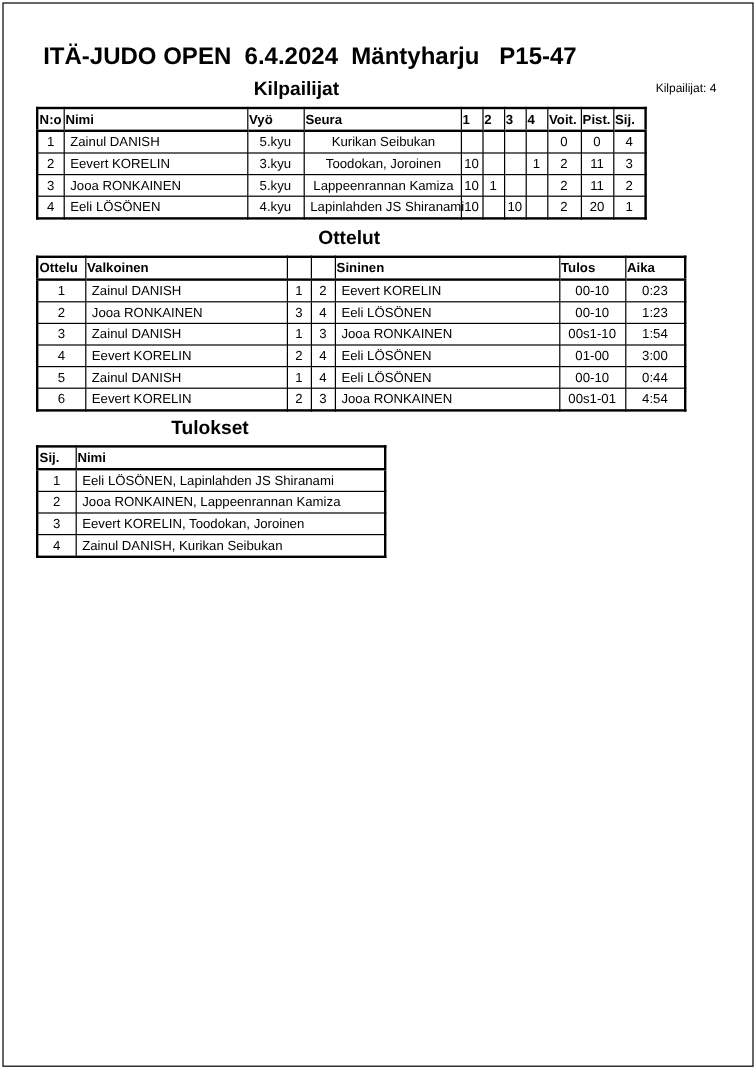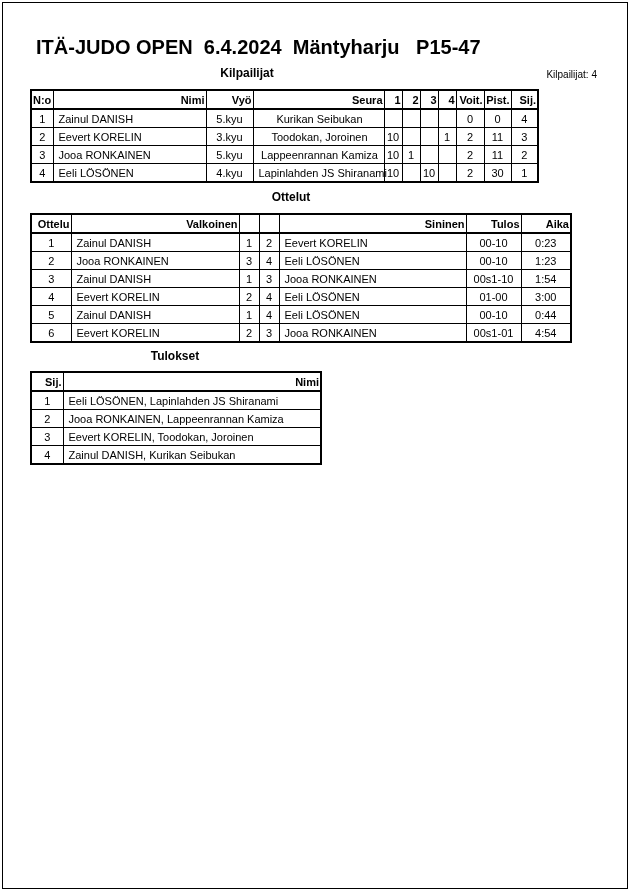--- a/index.html
+++ b/index.html
@@ -18,21 +18,21 @@
   }
   .title {
     position: absolute; top: 36px; left: 0; width: 630px;
     text-align: left;
     font-size: 20px; font-weight: bold;
     white-space: pre;
     margin-left: 36px;
   }
   .h1 {
     position: absolute;
-    font-size: 12px; font-weight: bold;
+    font-size: 16px; font-weight: bold;
     text-align: center;
   }
   .h-kilp { top: 66px; left: 0; width: 494px; }
   .h-ott  { top: 190px; left: 0; width: 556px; padding-left: 13px; }
   .h-tul  { top: 349px; left: 30px; width: 290px; }
   .count {
     position: absolute; top: 69px; right: 33px;
     font-size: 10px;
     margin-left: 12px;
   }
@@ -50,21 +50,21 @@
     border: 1px solid #000;
     height: 17px;
     font-size: 11px;
     padding: 0 3px;
     white-space: nowrap;
     overflow: hidden;
     vertical-align: middle;
   }
   th {
     font-weight: bold;
-    text-align: right;
+    text-align: left;
     border-bottom: 2px solid #000;
     padding: 0 1px;
   }
   th.al { text-align: left; }
   td.c { text-align: center; padding: 0; }
   td.l { text-align: left; padding-left: 5px; }
   td.ov { overflow: visible; text-align: center; }
 </style>
 </head>
 <body>
@@ -148,21 +148,21 @@
     <tr>
       <td class="c">4</td>
       <td class="l">Eeli LÖSÖNEN</td>
       <td class="c">4.kyu</td>
       <td class="l ov">Lapinlahden JS Shiranami</td>
       <td class="c">10</td>
       <td class="c"></td>
       <td class="c">10</td>
       <td class="c"></td>
       <td class="c">2</td>
-      <td class="c">30</td>
+      <td class="c">20</td>
       <td class="c">1</td>
     </tr>
   </tbody>
 </table>
 
 <div class="h1 h-ott">Ottelut</div>
 
 <table class="tbl t2">
   <colgroup>
     <col style="width:40px">

